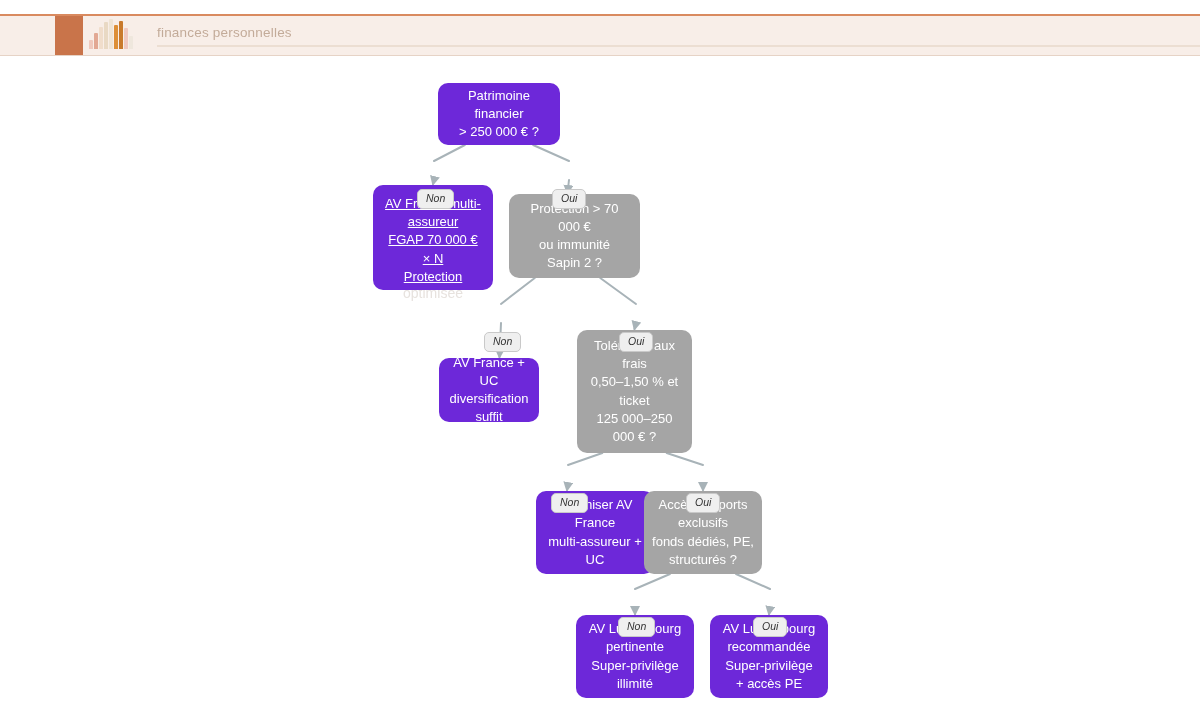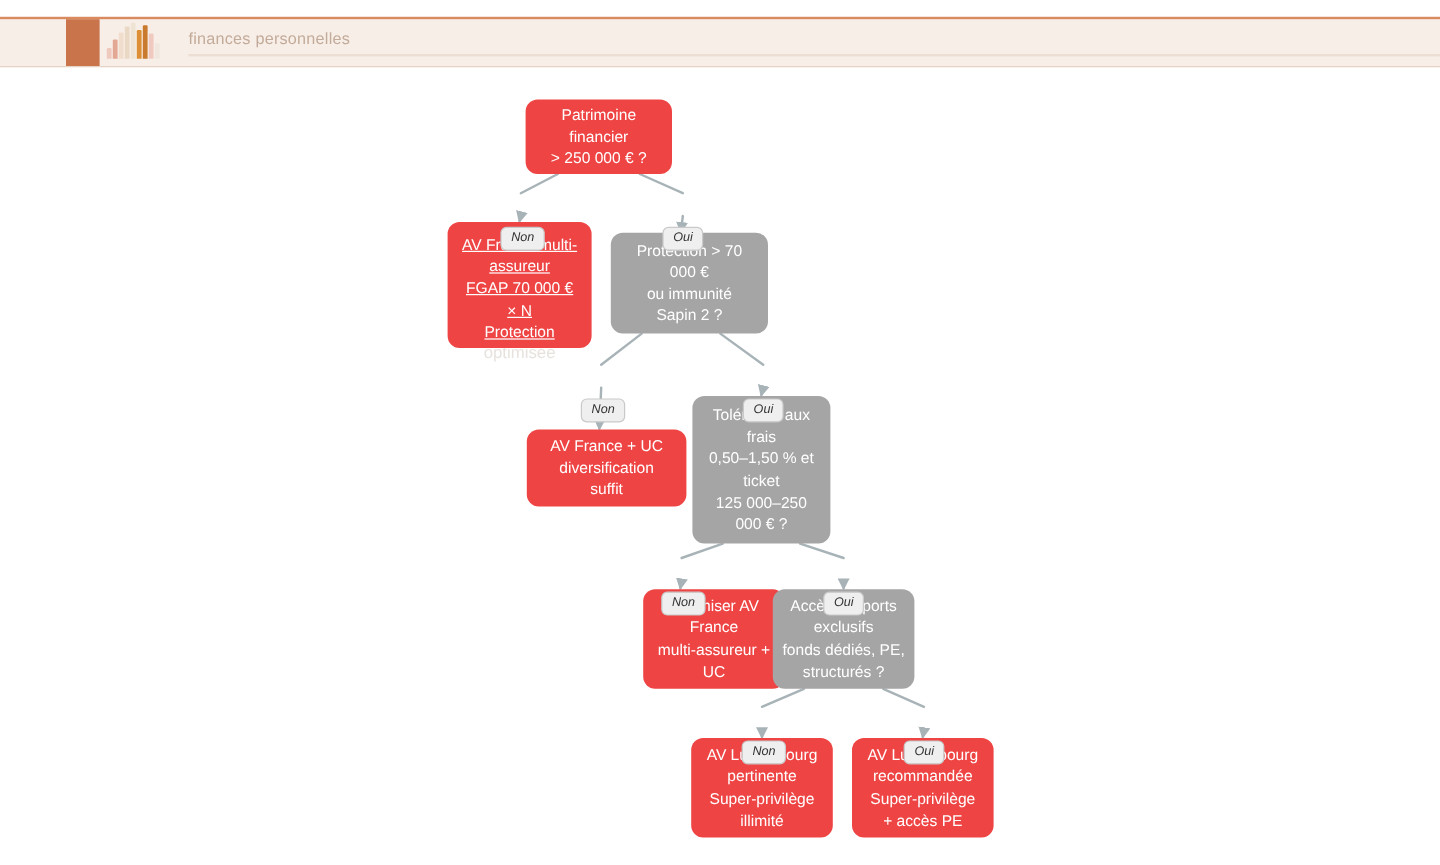--- a/index.html
+++ b/index.html
@@ -111,21 +111,21 @@
     color: #ffffff;
     font-size: 13px;
     line-height: 18.2px;
     text-align: center;
     display: flex;
     align-items: center;
     justify-content: center;
     padding: 6px 8px;
     z-index: 2;
   }
-  .node.teal { background: #ef4444; }
+  .node.teal { background: #6d28d9; }
   .node.gray { background: #a5a5a5; }
   .node .node-text { display: block; width: 100%; }
 
   
   .node.clipped { overflow: visible; align-items: flex-start; padding-top: 10px; }
   .node.clipped .node-text { color: #ffffff; }
   .overflow-text {
     position: absolute;
     text-align: center;
     font-size: 14px;
@@ -201,21 +201,21 @@
       <div class="node teal" style="left: 438px; top: 27px; width: 122px; height: 62px;">
         <span class="node-text">Patrimoine<br>financier<br>&gt; 250 000 € ?</span>
       </div>
       <div class="node teal clipped" style="left: 373px; top: 129px; width: 120px; height: 105px; text-decoration: underline;">
         <span class="node-text">AV France multi-<br>assureur<br>FGAP 70 000 €<br>× N<br>Protection</span>
       </div>
       <div class="overflow-text" style="left: 373px; top: 228px; width: 120px;">optimisée</div>
       <div class="node gray" style="left: 509px; top: 138px; width: 131px; height: 84px;">
         <span class="node-text">Protection &gt; 70<br>000 €<br>ou immunité<br>Sapin 2 ?</span>
       </div>
-      <div class="node teal" style="left: 439px; top: 302px; width: 133px; height: 64px;">
+      <div class="node teal" style="left: 439px; top: 302px; width: 100px; height: 64px;">
         <span class="node-text">AV France + UC<br>diversification<br>suffit</span>
       </div>
       <div class="node gray" style="left: 577px; top: 274px; width: 115px; height: 123px;">
         <span class="node-text">Tolérance aux<br>frais<br>0,50–1,50 % et<br>ticket<br>125 000–250<br>000 € ?</span>
       </div>
       <div class="node teal" style="left: 536px; top: 435px; width: 118px; height: 83px;">
         <span class="node-text">Optimiser AV<br>France<br>multi-assureur +<br>UC</span>
       </div>
       <div class="node gray" style="left: 644px; top: 435px; width: 118px; height: 83px;">
         <span class="node-text">Accès supports<br>exclusifs<br>fonds dédiés, PE,<br>structurés ?</span>

